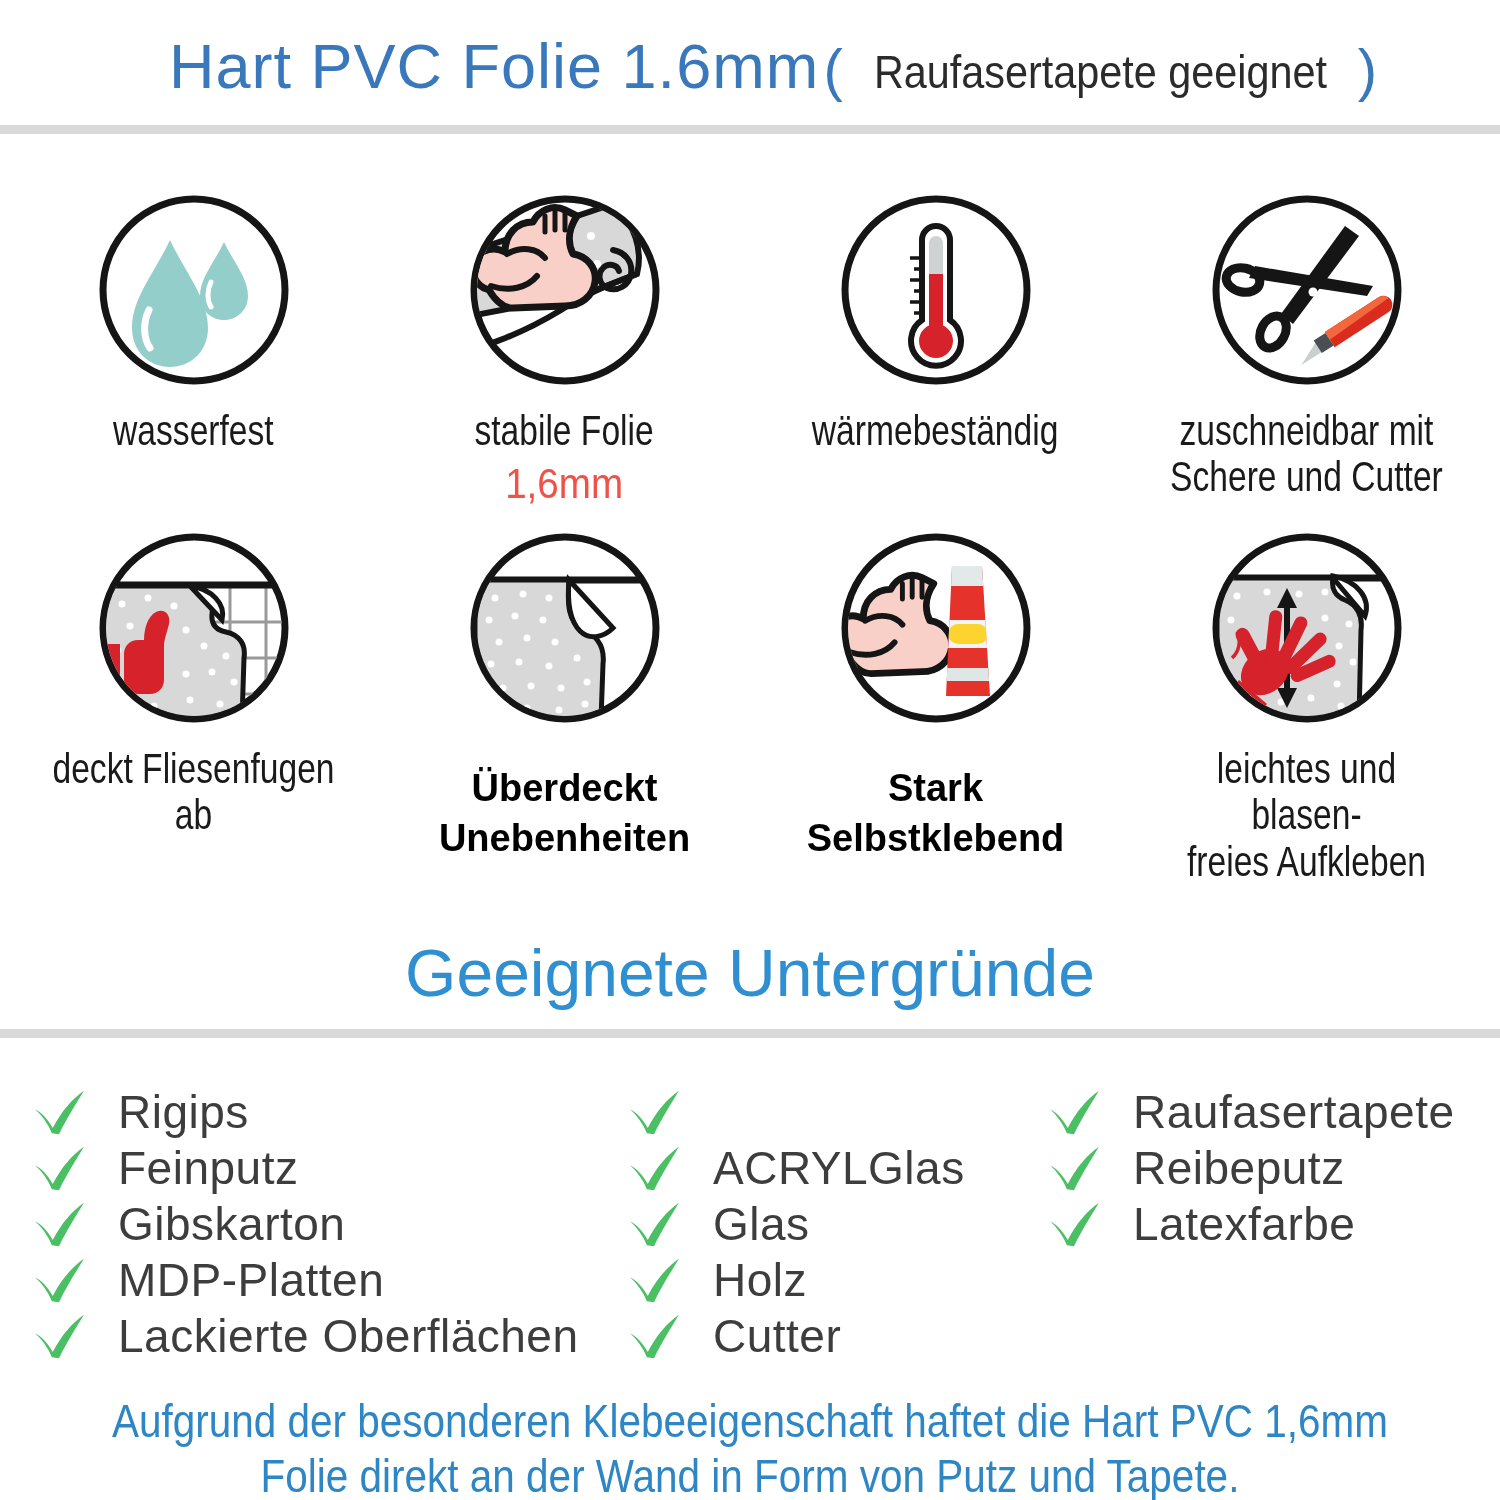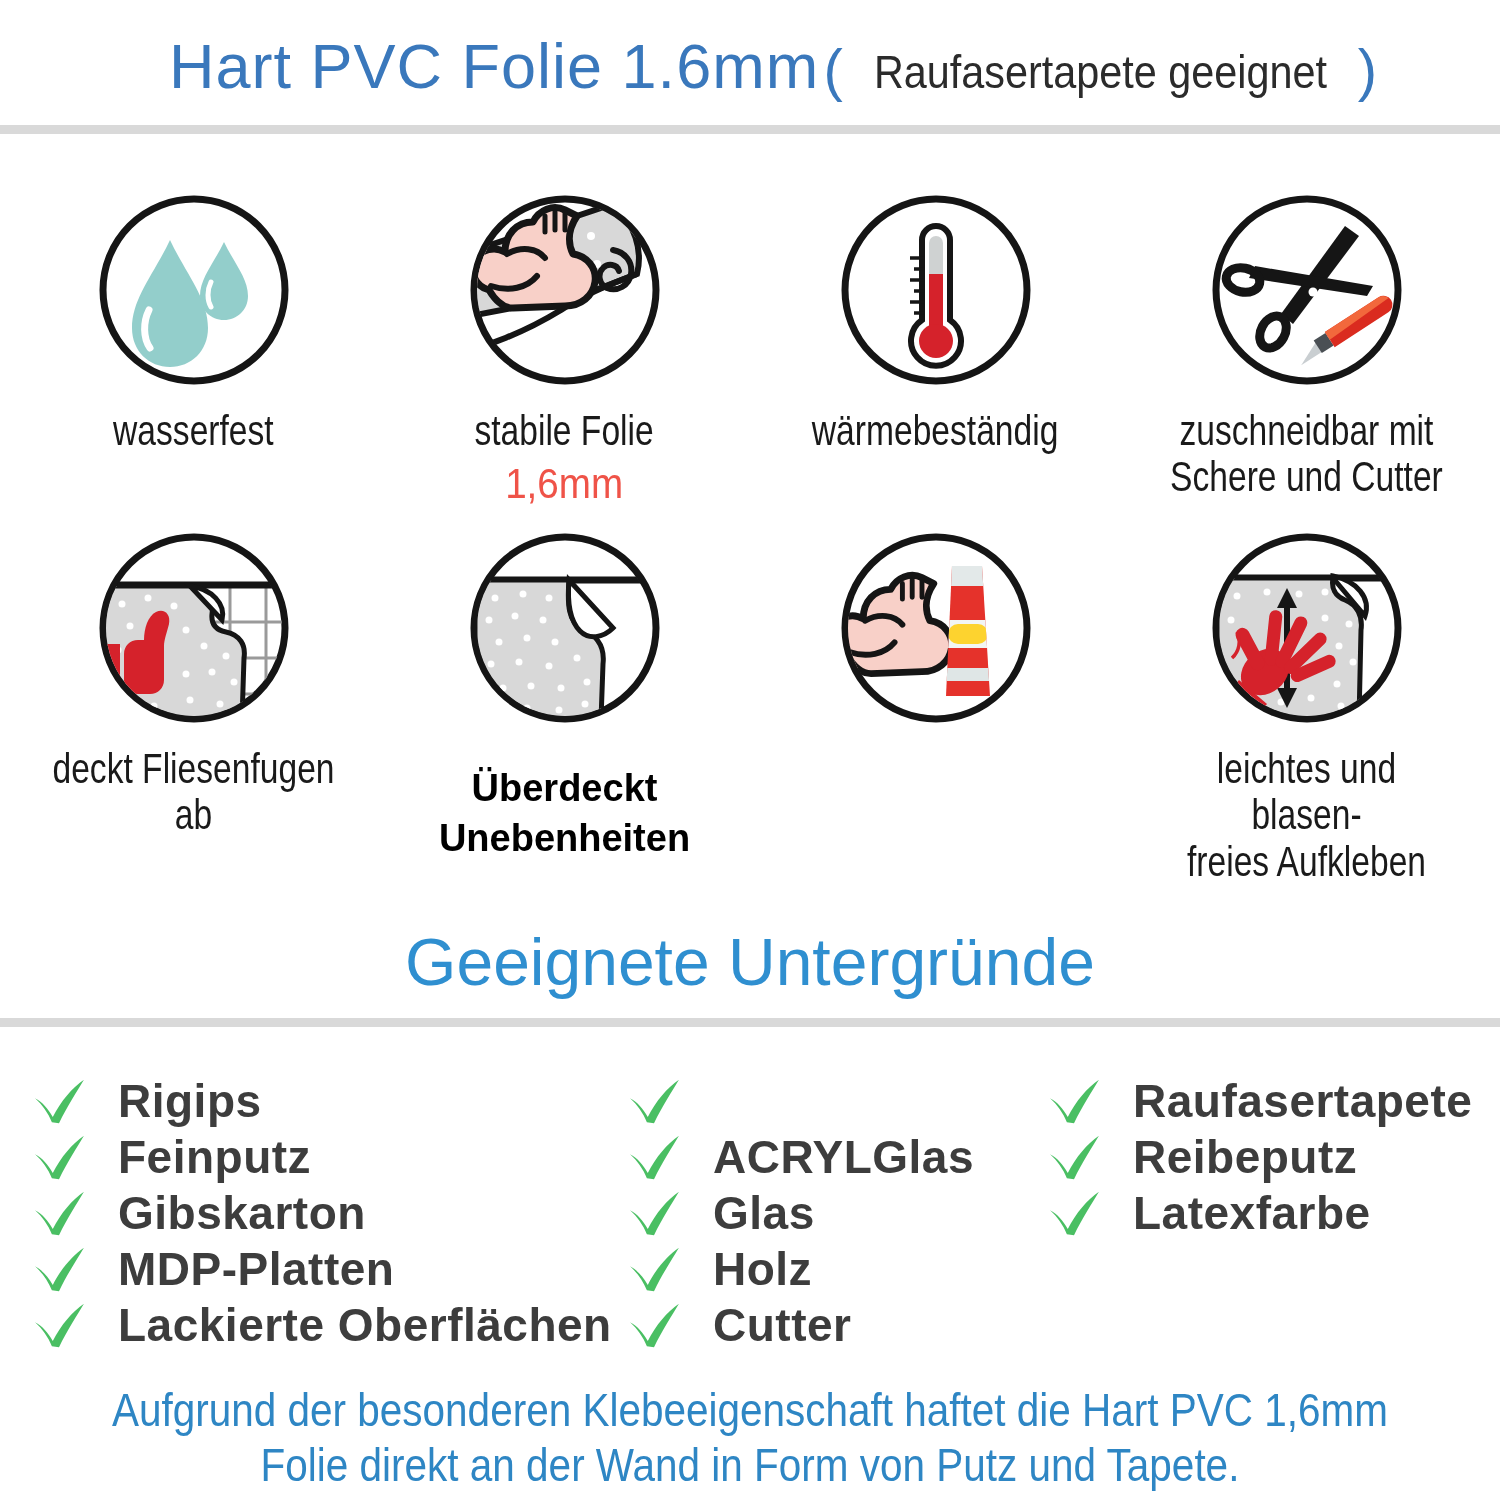--- a/index.html
+++ b/index.html
@@ -22,22 +22,22 @@
   .feature  { display:flex; flex-direction:column; align-items:center; }
   .badge    { width:200px; height:200px; }
   .feature-label { margin-top:14px; font-size:42px; color:#1a1a1a; text-align:center;
                    line-height:1.1; white-space:pre-line; transform:scaleX(.8);
                    transform-origin:center top; }
   .feature-label.em { font-weight:bold; transform:none; font-size:38px; line-height:1.3; color:#000;margin-top:32px; }
   .feature-sub { color:#ef5348; font-size:42px; margin-top:6px; display:inline-block;
                  transform:scaleX(.92); }
 
   
-  .section-title { margin-top:39px; text-align:center; color:#2f8fd0; font-size:66px; }
-  .surfaces { display:grid; grid-template-columns:595px 420px 1fr; padding:46px 0 0 30px;font-weight:bold; }
+  .section-title { margin-top:50px; text-align:center; color:#2f8fd0; font-size:66px; }
+  .surfaces { display:grid; grid-template-columns:595px 420px 1fr; padding:46px 0 0 30px; }
   .surface-col { display:flex; flex-direction:column; }
   .surface-item { display:flex; align-items:center; height:56px; }
   .check { width:58px; height:48px; flex:0 0 58px; margin-right:30px; }
   .surface-label { font-size:46px; color:#3d3d3d; letter-spacing:.5px; white-space:nowrap; }
 
   
   .footer { margin-top:30px; text-align:center; color:#2e86c4; font-size:46px; line-height:1.2; }
   .footer span { display:block; transform:scaleX(.88); transform-origin:center; }
 </style>
 </head>
@@ -251,20 +251,22 @@
             <g clip-path="url(#tube7)">
               <rect x="100" y="38" width="64" height="132" fill="#e5322b"></rect>
               <rect x="100" y="38" width="64" height="20" fill="#e3e9e9"></rect>
               <rect x="100" y="92" width="64" height="28" fill="#f2f5f4"></rect>
               <rect x="100" y="140" width="64" height="13" fill="#dfe6e6"></rect>
               <rect x="112" y="96" width="40" height="20" rx="10" fill="#fdd32f"></rect>
             </g>
           </g>
         </svg>
       </span>
+      <div class="feature-label em">Stark
+Selbstklebend</div>
     </div>
 
     <div class="feature">
       <span>
         <svg class="badge" viewBox="0 0 200 200">
           <defs>
               <clipPath id="c8">
                 <circle cx="100" cy="100" r="88"></circle>
               </clipPath>
             </defs>

